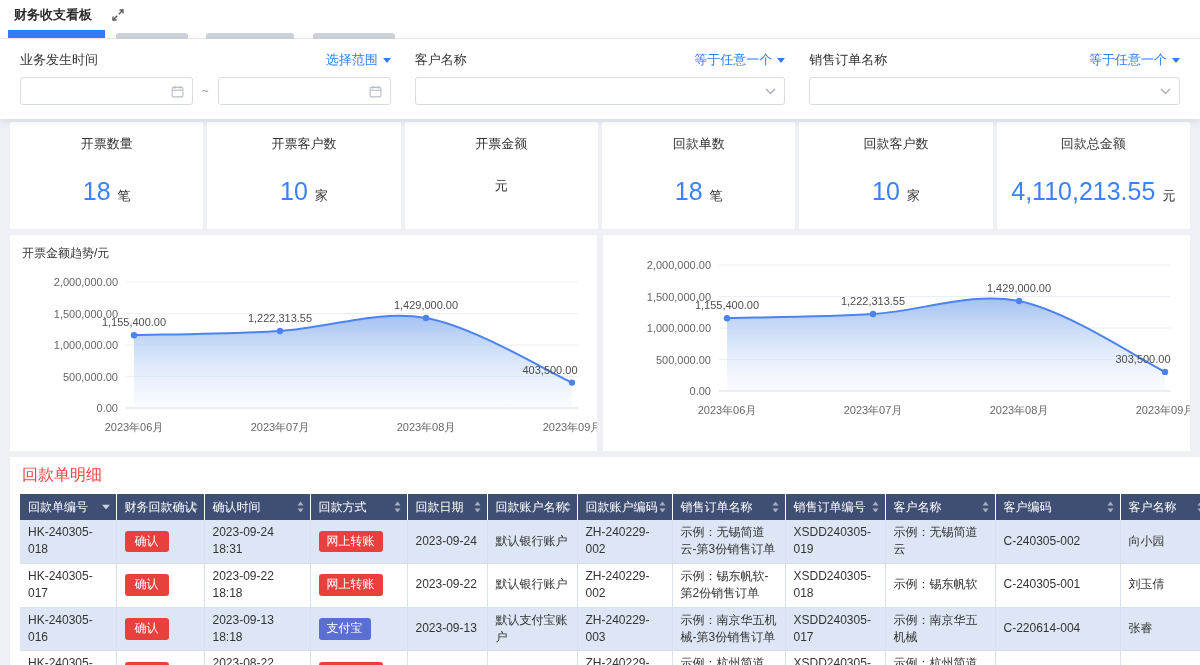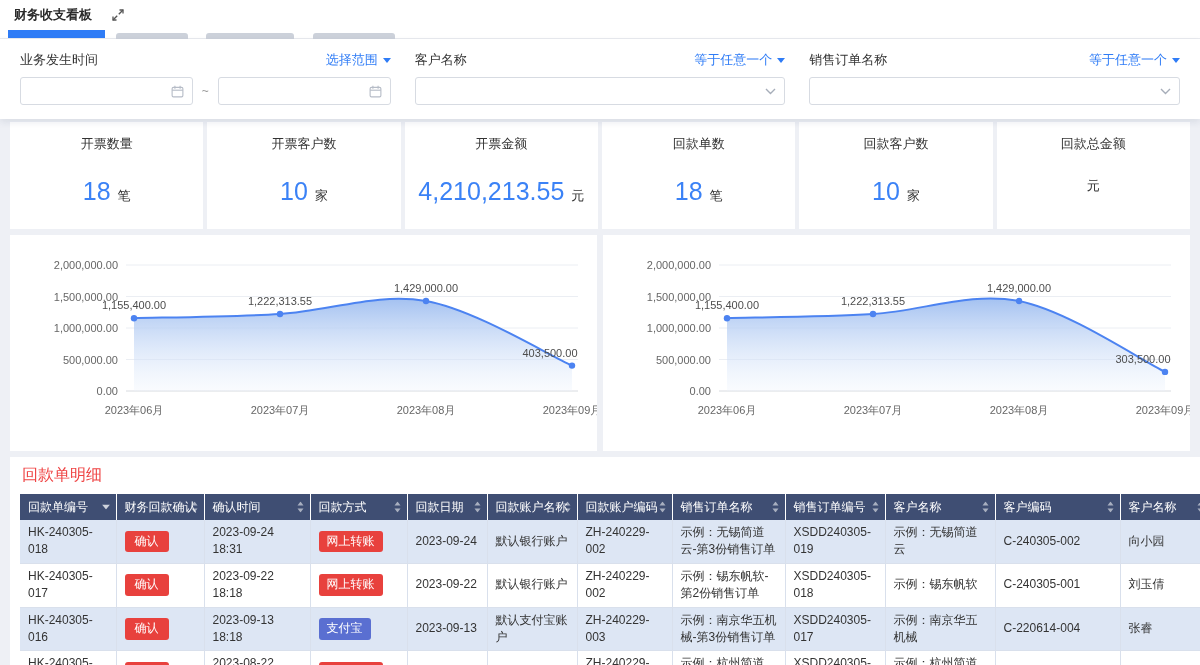--- a/index.html
+++ b/index.html
@@ -155,48 +155,49 @@
     <div class="stat-card">
       <div class="stat-label">开票客户数</div>
       <div class="stat-value">
         <span class="num">10</span>
         <span class="unit">家</span>
       </div>
     </div>
     <div class="stat-card">
       <div class="stat-label">开票金额</div>
       <div class="stat-value">
-        <span class="num">4,210,213.55</span>
         <span class="unit">元</span>
       </div>
     </div>
     <div class="stat-card">
       <div class="stat-label">回款单数</div>
       <div class="stat-value">
         <span class="num">18</span>
         <span class="unit">笔</span>
       </div>
     </div>
     <div class="stat-card">
       <div class="stat-label">回款客户数</div>
       <div class="stat-value">
         <span class="num">10</span>
         <span class="unit">家</span>
       </div>
     </div>
     <div class="stat-card">
       <div class="stat-label">回款总金额</div>
       <div class="stat-value">
+        <span class="num">4,110,213.55</span>
         <span class="unit">元</span>
       </div>
     </div>
   </div>
 
 <div class="charts-row">
   <div class="chart-panel">
+    <div class="panel-title">开票金额趋势/元</div>
     <svg class="trend-chart" viewBox="0 0 564 178" width="564" height="178">
         <defs>
           <linearGradient id="grad0" x1="0" y1="0" x2="0" y2="1">
             <stop offset="0%" stop-color="#9fbef0" stop-opacity="0.95"></stop>
             <stop offset="100%" stop-color="#ecf3fc" stop-opacity="0.3"></stop>
           </linearGradient>
         </defs>
         <line x1="104" y1="140" x2="556" y2="140" stroke="#d8dbe0" stroke-width="1"></line>
         <text x="96" y="144" text-anchor="end" font-size="11" fill="#666">0.00</text>
         <line x1="104" y1="108.5" x2="556" y2="108.5" stroke="#ebeef3" stroke-width="1"></line>

